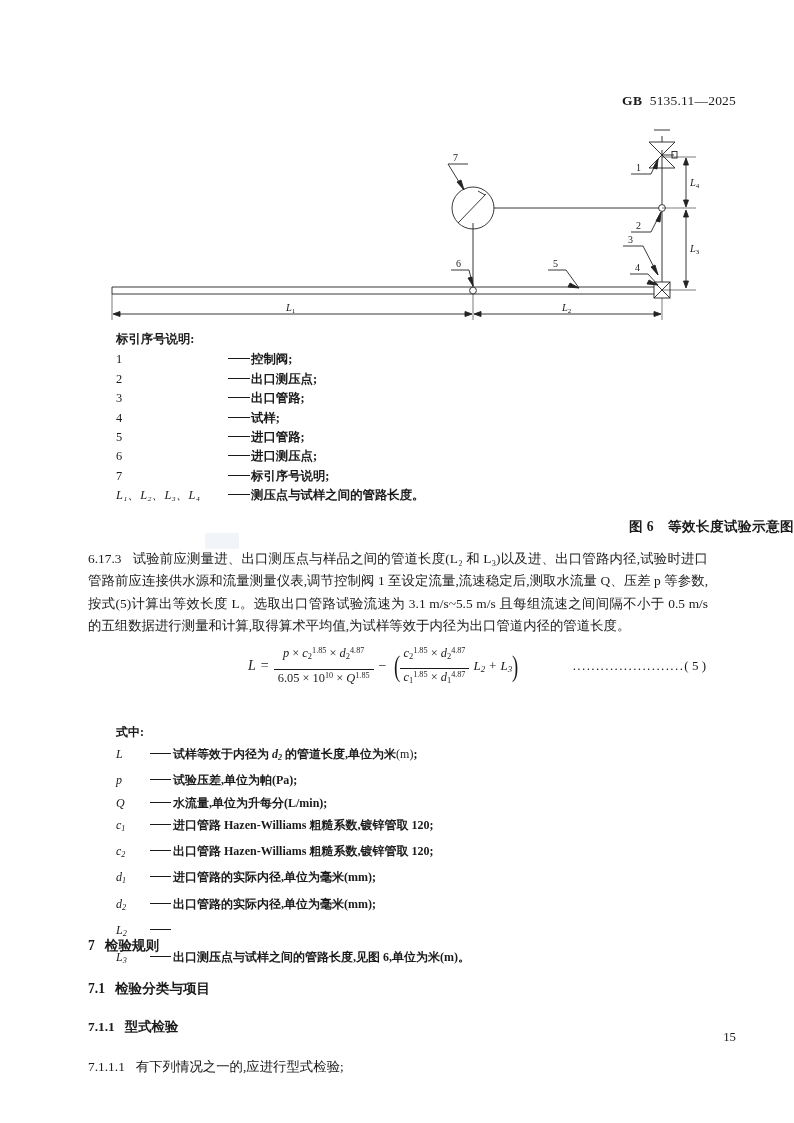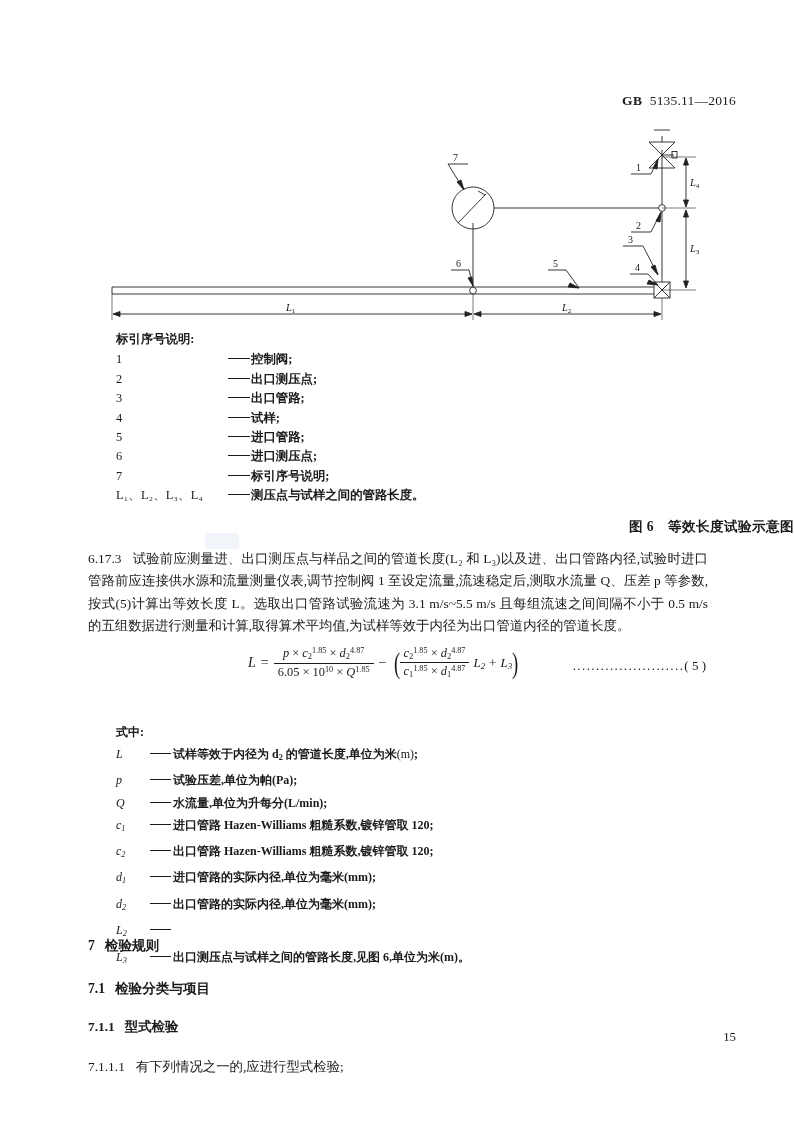--- a/index.html
+++ b/index.html
@@ -74,20 +74,21 @@
     border-top: 1.4px solid #1a1a1a;
     position: relative;
     top: -4px;
     margin-right: 1px;
   }
   .legend-row .txt { font-weight: bold; }
   .legend-title { font-weight: bold; }
 
   var, .it {
     font-family: "Liberation Serif", serif;
+    font-style: italic;
   }
   sub {
     font-size: 0.68em;
     vertical-align: -0.28em;
   }
   sup {
     font-size: 0.66em;
     vertical-align: 0.48em;
   }
 
@@ -139,21 +140,21 @@
   }
   .eq-lhs { font-style: italic; margin-right: 5px; font-size: 14px; }
   .eq-eq { margin-right: 5px; font-size: 14px; }
   .frac {
     display: inline-flex;
     flex-direction: column;
     align-items: center;
     vertical-align: middle;
     font-size: 12.4px;
   }
-  .frac .numer { padding: 0 4px 1px; }
+  .frac .numer { padding: 0 4px 7px; }
   .frac .denom { padding: 1px 4px 0; border-top: 1.1px solid #1a1a1a; }
   .eq-minus { margin: 0 5px; font-size: 14px; }
   .paren {
     display: inline-flex;
     align-items: center;
     font-size: 30px;
     line-height: 1;
     font-weight: 300;
     transform: scaleX(0.62);
     font-family: "Liberation Serif", serif;
@@ -247,21 +248,21 @@
     border-radius: 2px;
   }
 </style>
 </head>
 <body>
 
 <div class="page">
 
   <div class="running-header">
     <span class="gb">GB</span>
-    <span>&nbsp;</span><span>5135.11—2016</span>
+    <span>&nbsp;</span><span>5135.11—2025</span>
   </div>
 
   <div class="figure-wrap">
     <svg width="620" height="195" viewBox="0 0 620 195" xmlns="http://www.w3.org/2000/svg">
       <g stroke="#222" fill="none" stroke-width="0.9" shape-rendering="geometricPrecision">
 
         <line x1="16" y1="159" x2="570" y2="159"></line>
         <line x1="16" y1="166" x2="570" y2="166"></line>
         <line x1="16" y1="159" x2="16" y2="166"></line>
 

